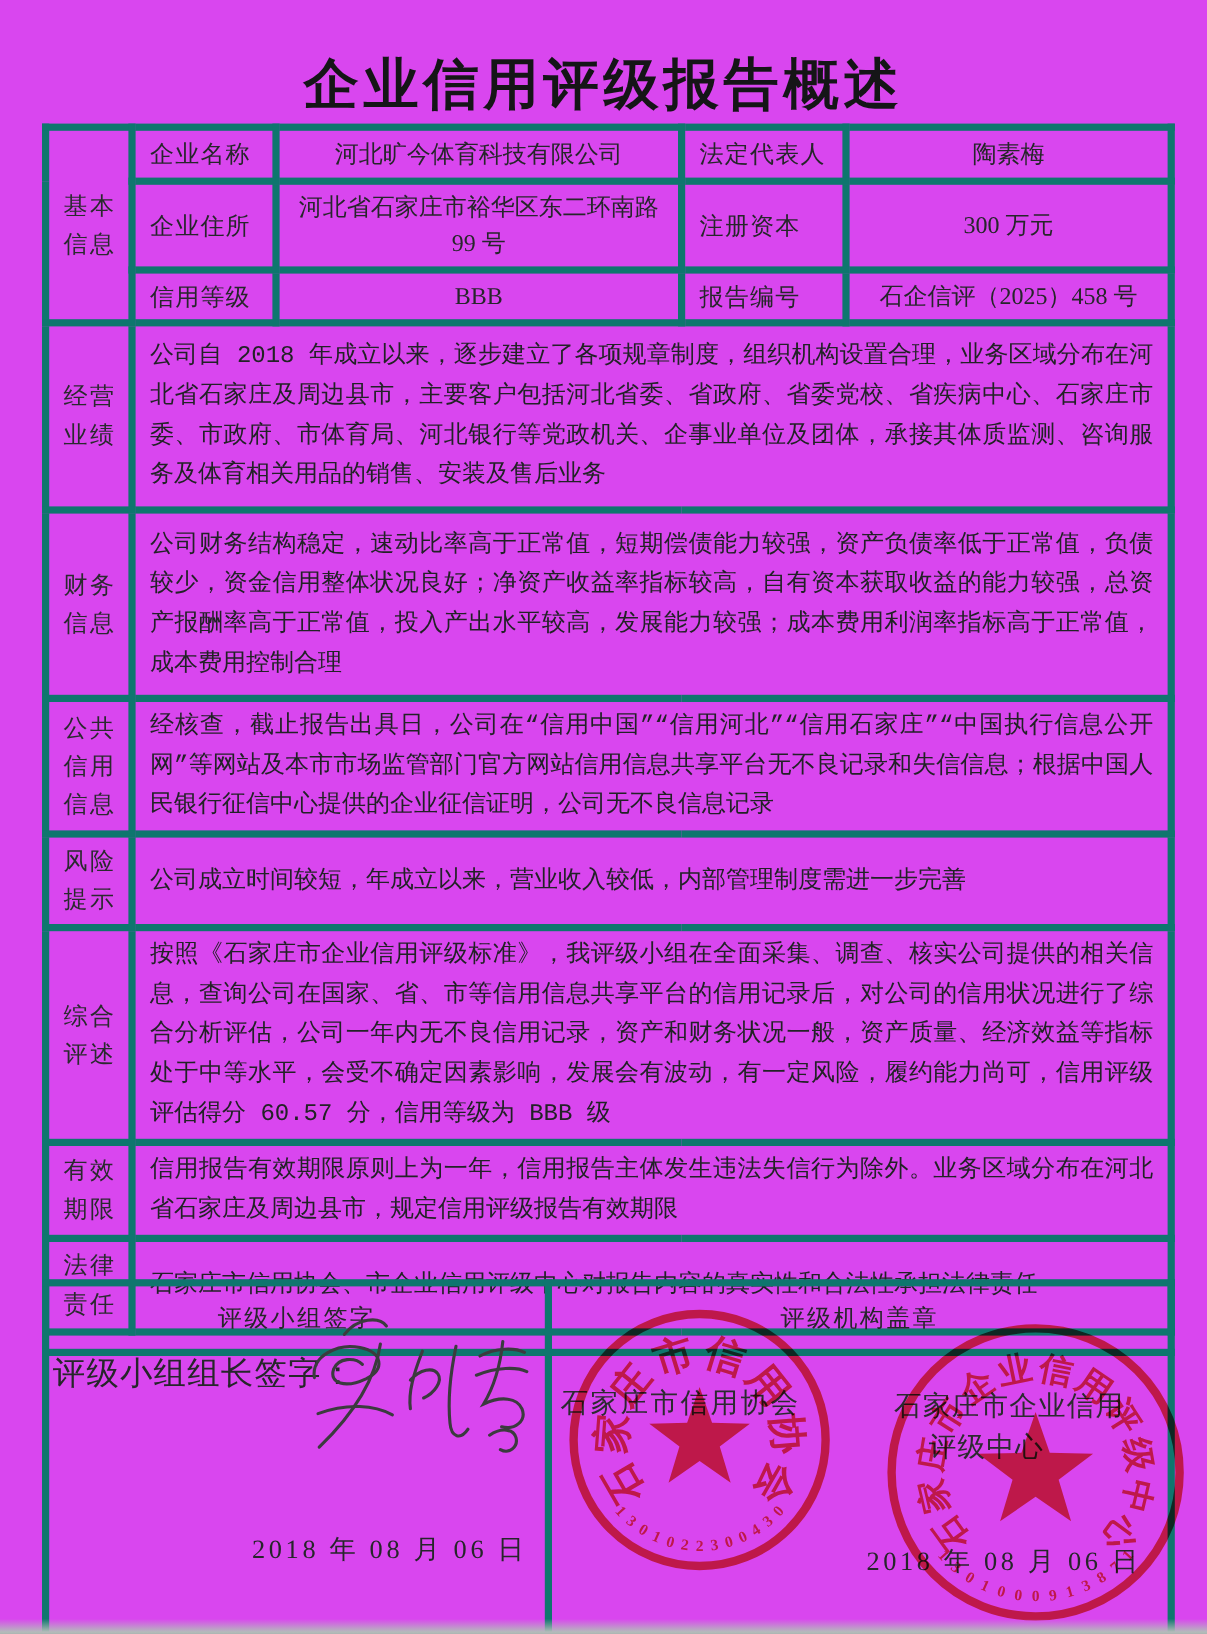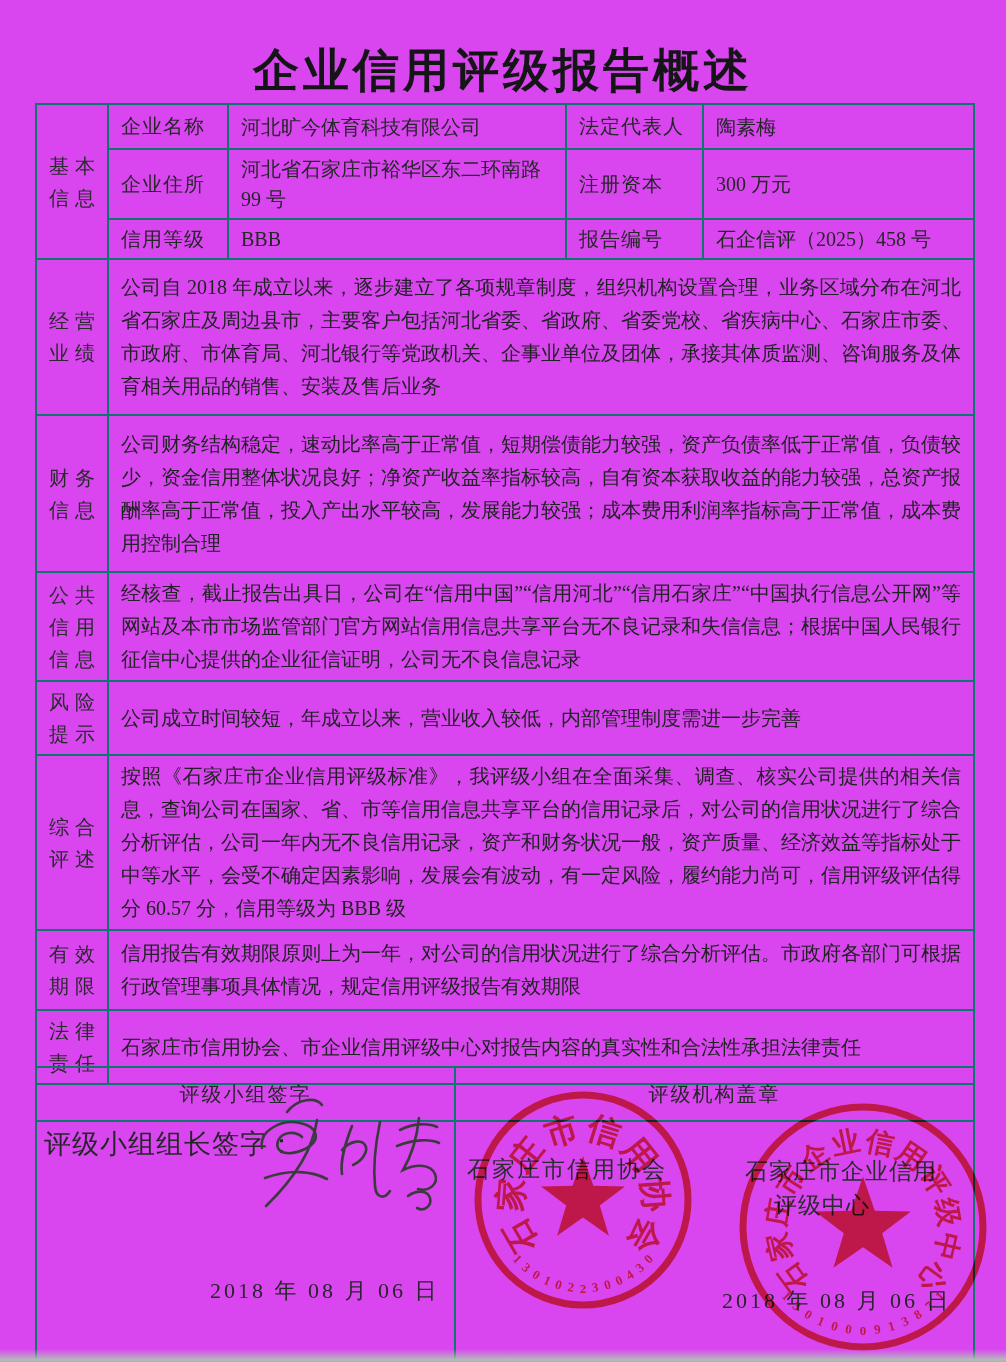--- a/index.html
+++ b/index.html
@@ -8,31 +8,31 @@
     background:#d946ef; overflow:hidden;
     font-family:"Liberation Serif","DejaVu Serif",serif;
     color:#26262a;
   }
   .title{
     position:absolute; top:40px; left:0; right:0; margin:0;
     text-align:center; font-size:46px; font-weight:bold; letter-spacing:4px;
     color:#151517;
   }
   table.doc{border-collapse:collapse; table-layout:fixed; position:absolute; left:35px;}
-  table.doc td{border:2px solid #0f766e; font-size:20px; vertical-align:middle; padding:4px 12px; overflow:hidden;}
+  table.doc td{border:6px solid #0f766e; font-size:20px; vertical-align:middle; padding:4px 12px; overflow:hidden;}
   table.main{top:103px; width:938px;}
   table.foot{top:1066px; width:938px;}
   td.cat{
     font-size:21px; line-height:32px; padding:4px 11px;
     text-align:justify; text-align-last:justify; word-break:break-all;
     color:#2a2a2e;
   }
   td.lbl{font-size:20px; letter-spacing:1px;}
-  td.val{font-size:20px; line-height:30px;}
-  td.para{font-size:20px; line-height:33px; padding:6px 14px; text-align:justify; color:#222226;}
+  td.val{font-size:20px; line-height:30px;text-align:center;}
+  td.para{font-size:20px; line-height:33px; padding:6px 14px; text-align:justify; color:#222226;font-family:Liberation Mono, monospace;}
   td.foothead{font-size:21px; text-align:center; letter-spacing:2px; height:44px; padding:2px;}
   td.footbody{height:248px; padding:0;}
   .abs{position:absolute;}
   .sign-label{left:44px; top:1126px; font-size:27px; letter-spacing:1px;}
   .sign-date{left:210px; top:1276px; font-size:22px; letter-spacing:3px;}
   .stamp-date{left:722px; top:1286px; font-size:22px; letter-spacing:3px;}
   .org1{left:467px; top:1154px; font-size:23px; letter-spacing:2px; color:#2b2b2f;}
   .org2a{left:745px; top:1156px; font-size:23px; letter-spacing:1px; color:#2b2b2f;}
   .org2b{left:733px; top:1190px; width:178px; text-align:center; font-size:23px; letter-spacing:1px; color:#2b2b2f;}
   .seal{mix-blend-mode:multiply; opacity:.92;}
@@ -93,21 +93,21 @@
     <tr style="height:60px">
       <td class="cat">风险提示</td>
       <td class="para" colspan="4">公司成立时间较短，年成立以来，营业收入较低，内部管理制度需进一步完善</td>
     </tr>
     <tr style="height:160px">
       <td class="cat">综合评述</td>
       <td class="para" colspan="4">按照《石家庄市企业信用评级标准》，我评级小组在全面采集、调查、核实公司提供的相关信息，查询公司在国家、省、市等信用信息共享平台的信用记录后，对公司的信用状况进行了综合分析评估，公司一年内无不良信用记录，资产和财务状况一般，资产质量、经济效益等指标处于中等水平，会受不确定因素影响，发展会有波动，有一定风险，履约能力尚可，信用评级评估得分 60.57 分，信用等级为 BBB 级</td>
     </tr>
     <tr style="height:80px">
       <td class="cat">有效期限</td>
-      <td class="para" colspan="4">信用报告有效期限原则上为一年，对公司的信用状况进行了综合分析评估。市政府各部门可根据行政管理事项具体情况，规定信用评级报告有效期限</td>
+      <td class="para" colspan="4">信用报告有效期限原则上为一年，信用报告主体发生违法失信行为除外。业务区域分布在河北省石家庄及周边县市，规定信用评级报告有效期限</td>
     </tr>
     <tr style="height:60px">
       <td class="cat">法律责任</td>
       <td class="para" colspan="4">石家庄市信用协会、市企业信用评级中心对报告内容的真实性和合法性承担法律责任</td>
     </tr>
   </tbody>
     </table>
 
   <table class="doc foot">
     <colgroup>

